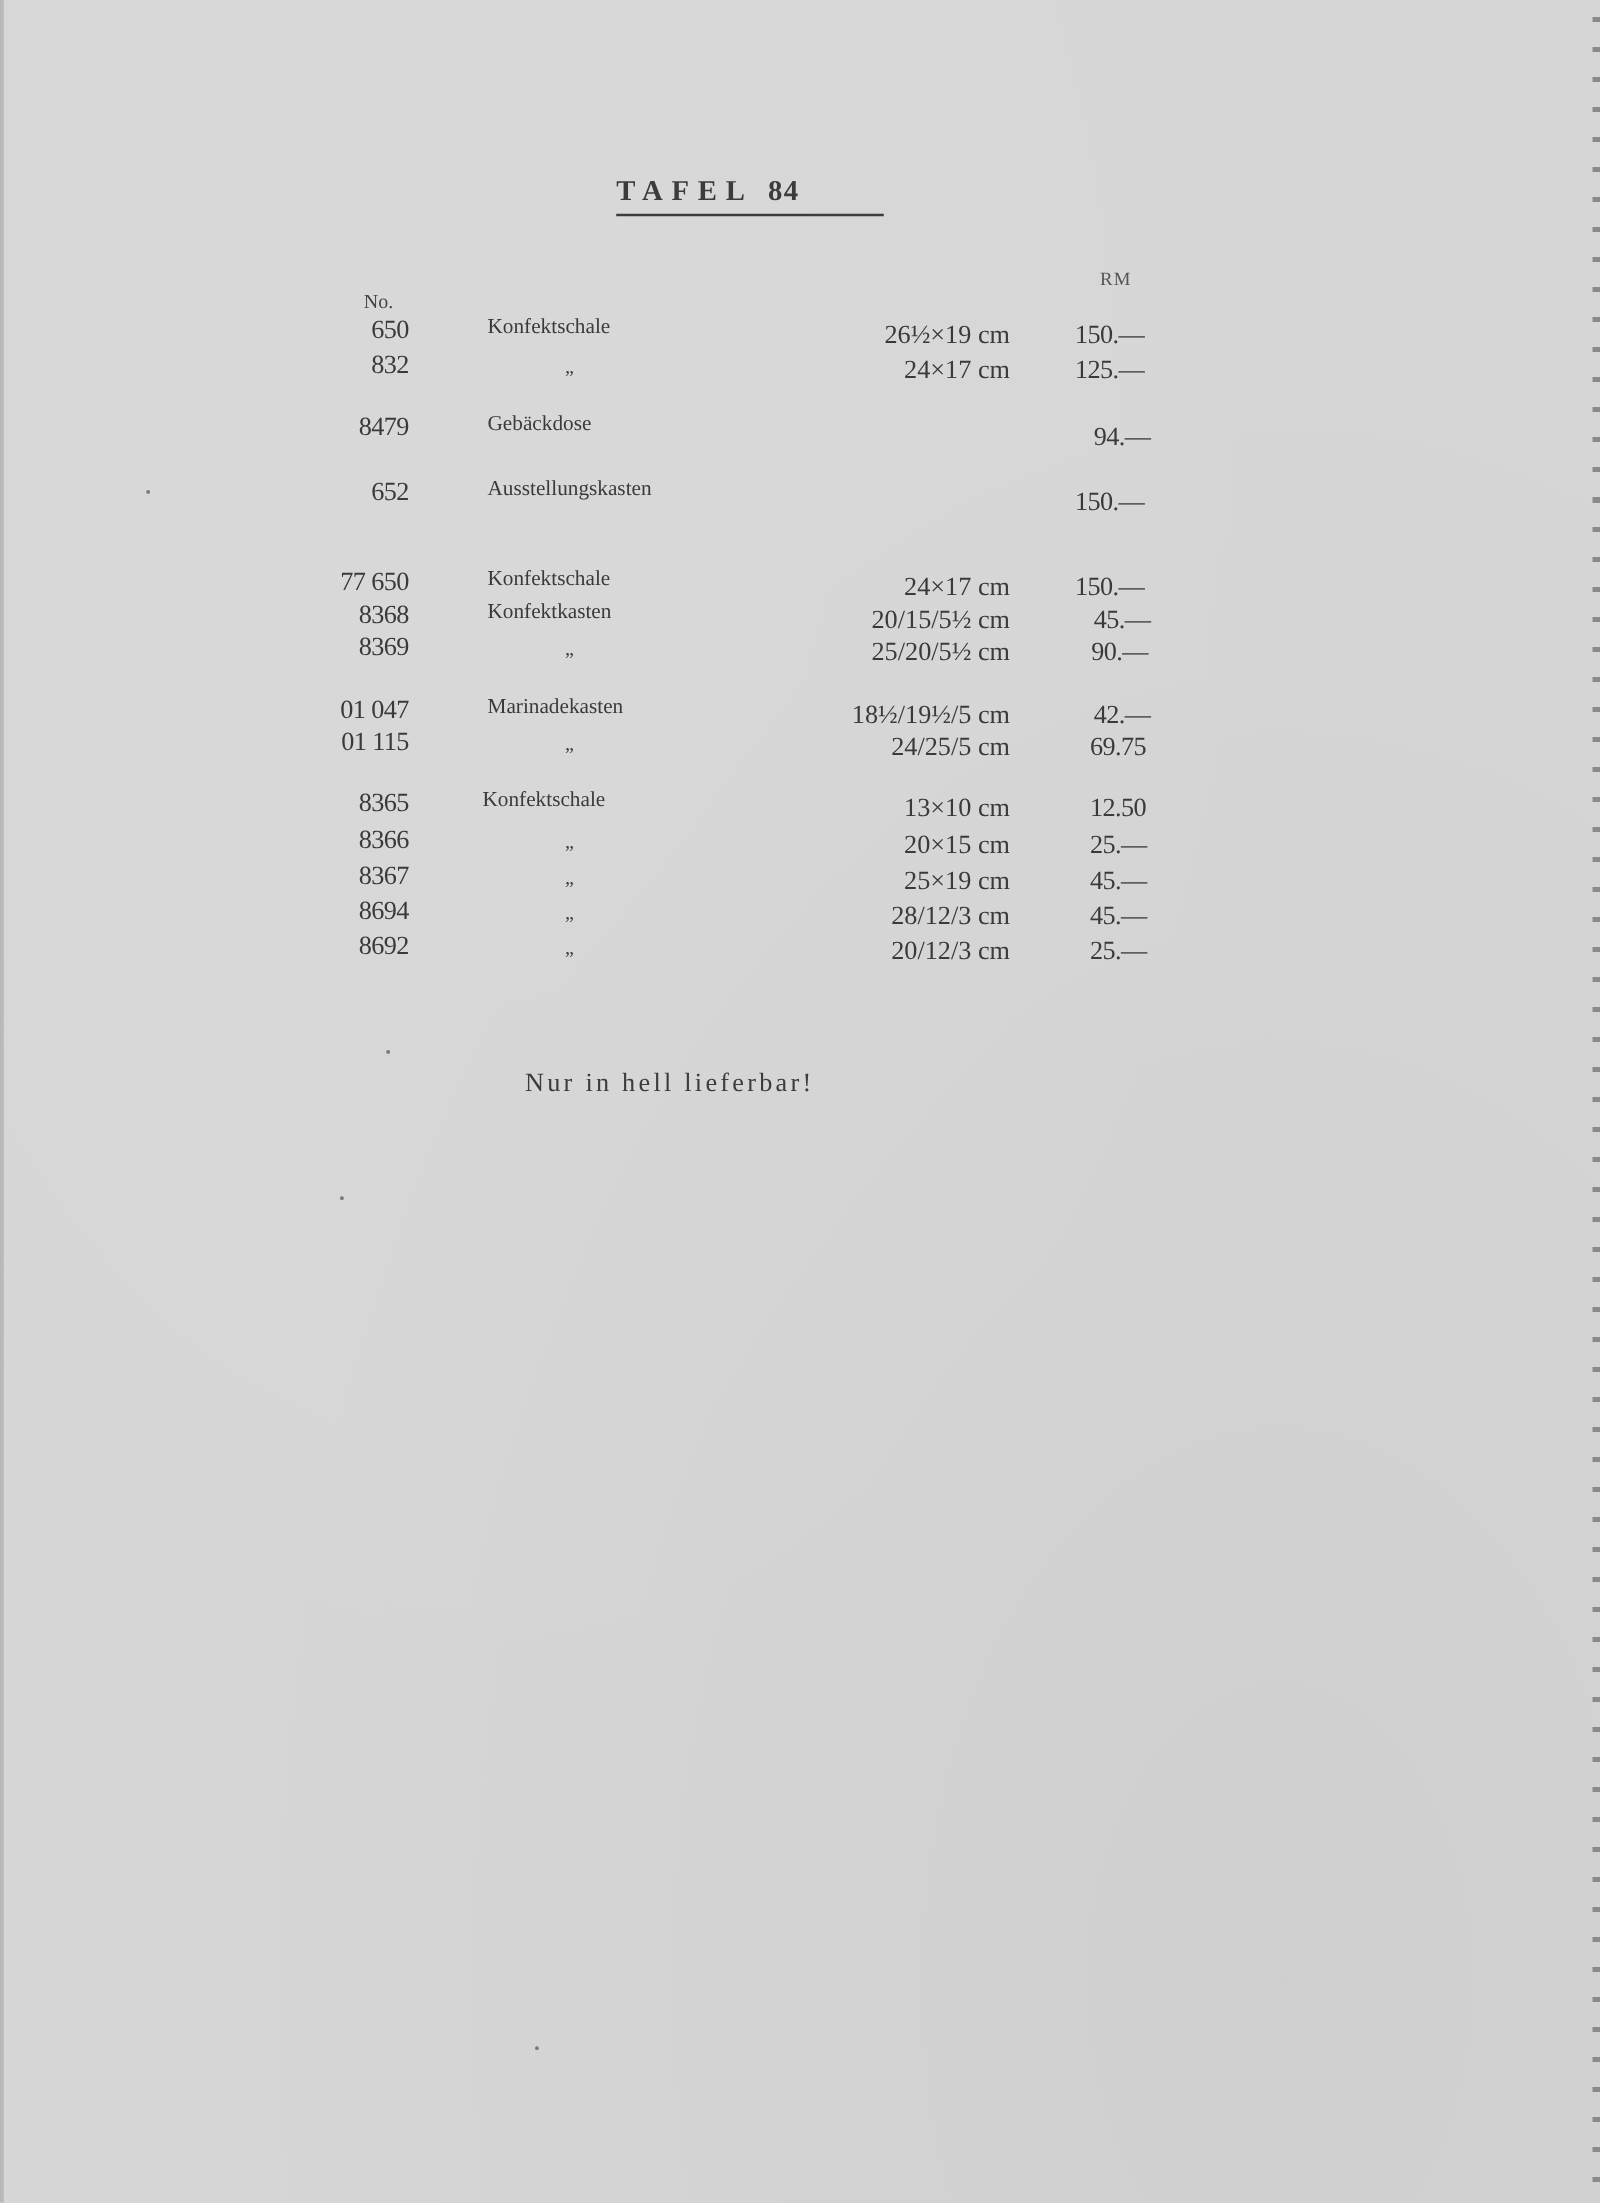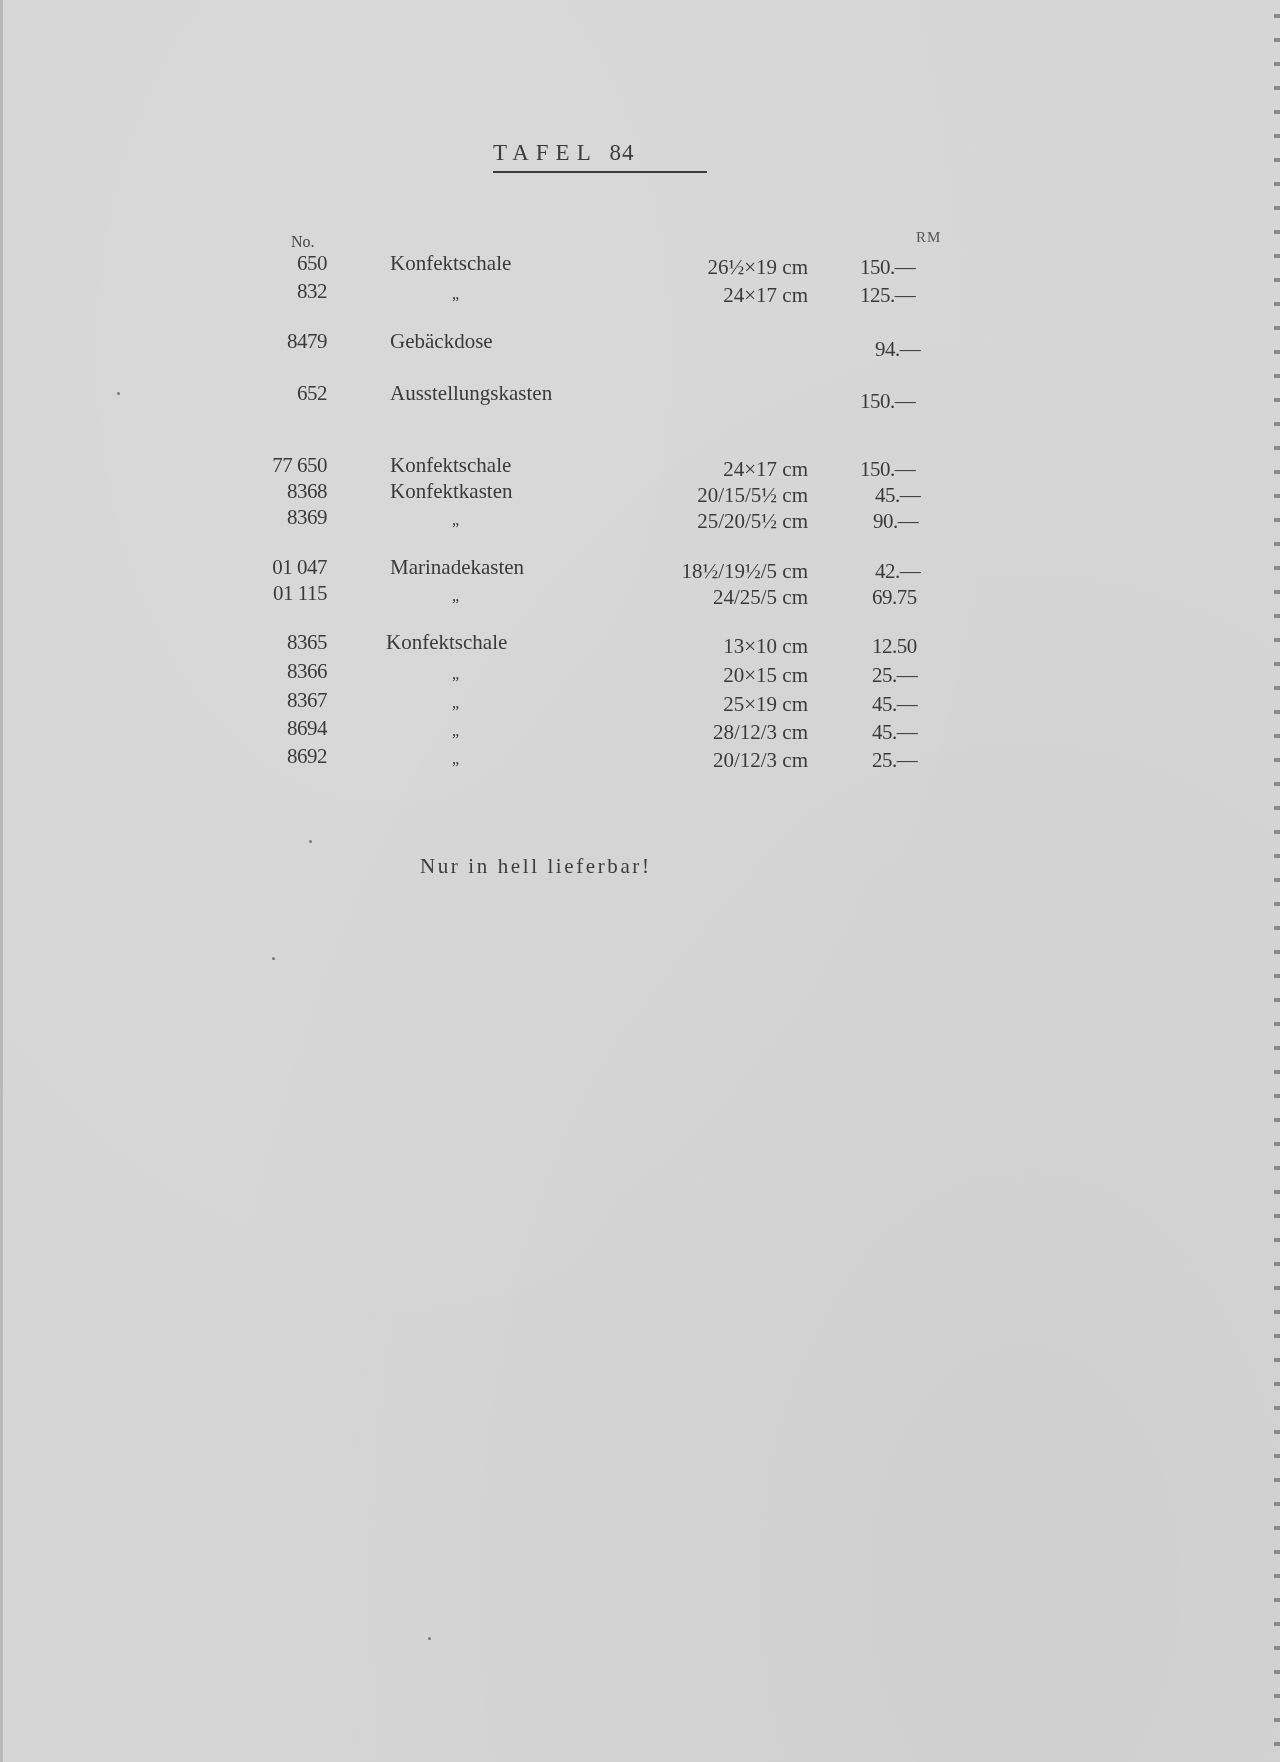--- a/index.html
+++ b/index.html
@@ -21,42 +21,41 @@
     .left-edge {
       position: absolute; left: 0; top: 0; width: 3px; height: 1762px;
       background: #b9b9b9;
     }
     .right-edge {
       position: absolute; right: 0; top: 0; width: 6px; height: 1762px;
       background-image: repeating-linear-gradient(to bottom, transparent 0px, transparent 14px, #8a8a8a 14px, #8a8a8a 18px, transparent 18px, transparent 24px);
     }
     .title {
       position: absolute; left: 493px; top: 140px;
-      font-size: 23px; letter-spacing: 7px; color: #3c3c3c;
+      font-size: 23px; letter-spacing: 7px; color: #3c3c3c; font-weight: bold;
     }
     .title .num { letter-spacing: 1px; }
     .title-rule {
       position: absolute; left: 493px; top: 171px; width: 214px; height: 2px;
       background: #3c3c3c;
     }
     .hdr-no {
       position: absolute; left: 291px; top: 220px; font-size: 16px; color: #444; margin-top: 13px;
     }
     .hdr-rm {
-      position: absolute; left: 880px; top: 229px; font-size: 15px; color: #555;
+      position: absolute; left: 880px; top: 216px; font-size: 15px; color: #555;
       letter-spacing: 1px;
-      margin-left: 36px;
     }
     .row { position: absolute; left: 0; width: 1280px; height: 26px; }
     .c-no {
       position: absolute; right: 953px; top: 0; font-size: 21px; color: #3a3a3a;
       text-align: right; white-space: nowrap; letter-spacing: -0.5px;
     }
     .c-name {
-      position: absolute; left: 390px; top: 0; font-size: 21px; color: #3a3a3a;
+      position: absolute; left: 390px; top: 0; font-size: 17px; color: #3a3a3a;
       white-space: nowrap;
     }
     .c-name.ditto { left: 452px; font-size: 16px; top: 6px; }
     .c-size {
       position: absolute; right: 472px; top: 4px; font-size: 21px; color: #3a3a3a;
       white-space: nowrap; text-align: left;
     }
     .c-price {
       position: absolute; left: 860px; top: 4px; font-size: 21px; color: #3a3a3a;
       white-space: nowrap; letter-spacing: -0.5px;

